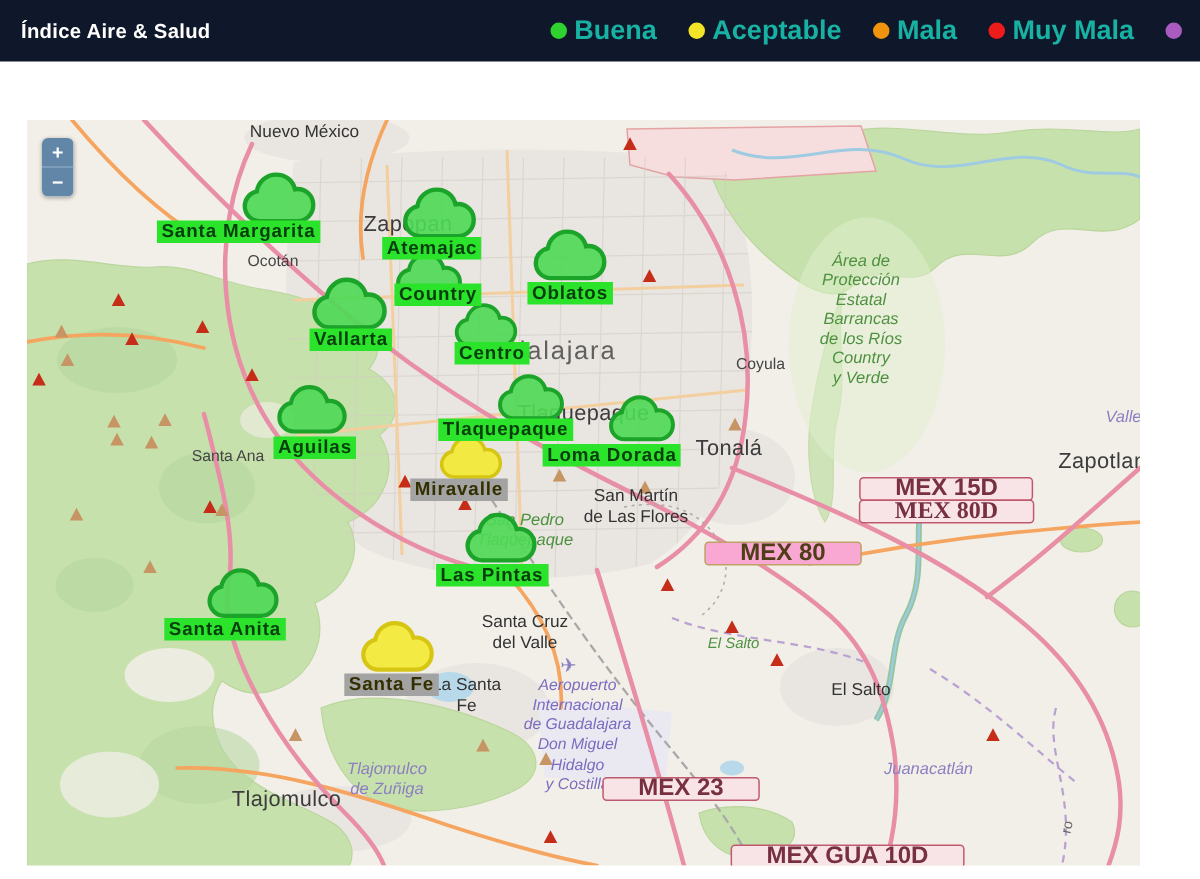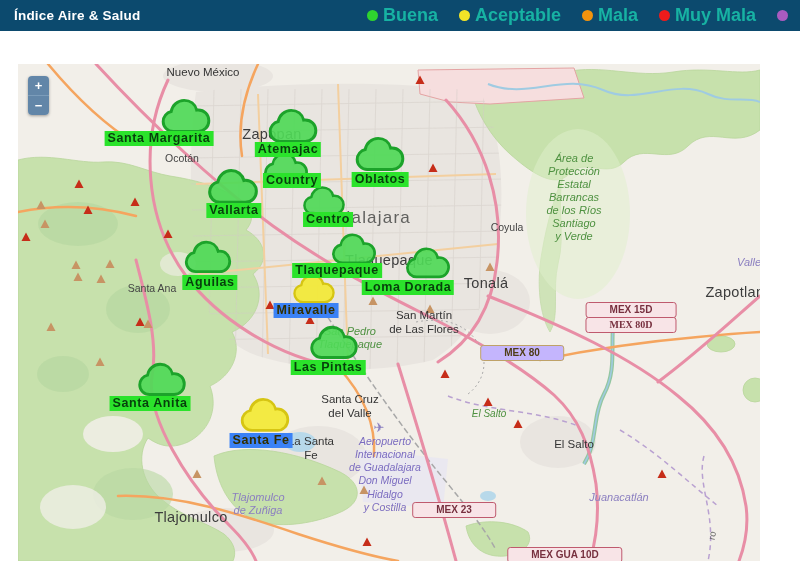--- a/index.html
+++ b/index.html
@@ -1,51 +1,51 @@
 <!DOCTYPE html>
 <html><head>
 <meta charset="utf-8">
 <style>
   html,body{margin:0;padding:0;background:#fff;width:800px;height:586px;overflow:hidden;
     font-family:"Liberation Sans",sans-serif;}
   
-  .hdr{height:31px;background:#0c4a6e;display:flex;align-items:center;
+  .hdr{height:41px;background:#0f172a;display:flex;align-items:center;
     padding:0 12px 0 14px;box-sizing:border-box;}
   .hdr-title{color:#fff;font-size:13.5px;font-weight:700;letter-spacing:.2px;}
   .legend{margin-left:auto;display:flex;align-items:center;gap:21px;}
   .leg-item{display:flex;align-items:center;gap:5px;}
   .leg-dot{width:11px;height:11px;border-radius:50%;flex:none;}
   .leg-label{color:#17b2a3;font-weight:700;font-size:18px;white-space:nowrap;}
   
-  .map{position:absolute;left:18px;top:64px;width:742px;height:497px;overflow:hidden;
+  .map{position:absolute;left:18px;top:80px;width:742px;height:497px;overflow:hidden;
     background:#f2efe9;cursor:grab;}
   .map svg.base{position:absolute;left:0;top:0;z-index:0;}
   .place{position:absolute;transform:translateX(-50%);white-space:pre-line;text-align:center;
     line-height:1.18;z-index:1;color:#3a3a3a;}
   .town{font-size:11.5px;color:#333;}
   .town-sm{font-size:10.5px;color:#444;}
   .city{font-size:14.5px;color:#3c3c3c;letter-spacing:.3px;}
   .city-lg{font-size:17px;color:#60605e;letter-spacing:1.2px;}
   .area-purple{font-size:11px;font-style:italic;color:#8b7fc0;}
   .area-green{font-size:11px;font-style:italic;color:#4e9140;}
   .area-green-sm{font-size:10px;font-style:italic;color:#4e9140;}
   .poi-purple{font-size:10.5px;font-style:italic;color:#7b6cc0;line-height:1.25;}
   .plane{font-size:13px;color:#8b7fc0;}
   .rot{transform:translateX(-50%) rotate(-78deg);font-size:9.5px;color:#666;}
   .shield{position:absolute;transform:translateX(-50%);z-index:2;font-weight:700;
-    font-size:10px;line-height:12px;padding:1px 23px;border-radius:3px;white-space:nowrap;}
+    font-size:16px;line-height:12px;padding:1px 23px;border-radius:3px;white-space:nowrap;}
   .shield.red{background:#f8e4e7;border:1.5px solid #bf5a6e;color:#77303f;}
-  .shield.tan{background:#c4b5fd;border:1.5px solid #bfa268;color:#4f3d17;}
+  .shield.tan{background:#f9a8d4;border:1.5px solid #bfa268;color:#4f3d17;}
   .cloud{position:absolute;z-index:3;overflow:visible;cursor:pointer;}
   .cloud path{fill:#4fd957;fill-opacity:.92;stroke:#1ca32a;stroke-width:3.2;}
   .cloud.yellow path{fill:#f2e93a;fill-opacity:.95;stroke:#d6c513;stroke-width:3;}
   .stn-label{position:absolute;transform:translateX(-50%);background:#2be32b;color:#073f0c;
     font-weight:700;font-size:12.5px;line-height:15px;padding:0 3px;letter-spacing:.6px;
     white-space:nowrap;z-index:4;cursor:pointer;}
-  .stn-label.yellow{background:#3b82f6;color:#332f00;}
+  .stn-label.yellow{background:#a3a3a3;color:#332f00;}
   .zoomctl{position:absolute;left:10px;top:12px;width:21px;border-radius:4px;overflow:hidden;
     box-shadow:0 1px 3px rgba(0,0,0,.35);z-index:6;}
   .zbtn{height:19px;background:#6286a8;color:#fff;font-weight:700;font-size:13px;
     line-height:19px;text-align:center;cursor:pointer;user-select:none;}
   .zbtn + .zbtn{border-top:1px solid #7b9cba;}
 </style>
 </head>
 <body>
 
 <div class="hdr">
@@ -239,21 +239,21 @@
       <div class="place city" style="left: 173px; top: 445px;">Tlajomulco</div>
       <div class="place area-purple" style="left: 240px; top: 427px;">Tlajomulco
 de Zuñiga</div>
       <div class="place city" style="left: 727px; top: 220px;">Zapotlanejo</div>
       <div class="place area-purple" style="left: 731px; top: 192px;">Valle</div>
       <div class="place area-green" style="left: 556px; top: 88px;">Área de
 Protección
 Estatal
 Barrancas
 de los Ríos
-Santiago
+Country
 y Verde</div>
       <div class="place area-green" style="left: 332px; top: 261px;">San Pedro
 Tlaquepaque</div>
       <div class="place town" style="left: 293px; top: 371px;">La Santa
 Fe</div>
       <div class="place rot" style="left: 694px; top: 466px;">ro</div>
     </div>
   <div id="shields">
       <div class="shield red" style="left: 613px; top: 238px;">MEX 15D</div>
       <div class="shield red" style="left: 613px; top: 253px; font-family: Liberation Serif, serif;">MEX 80D</div>

